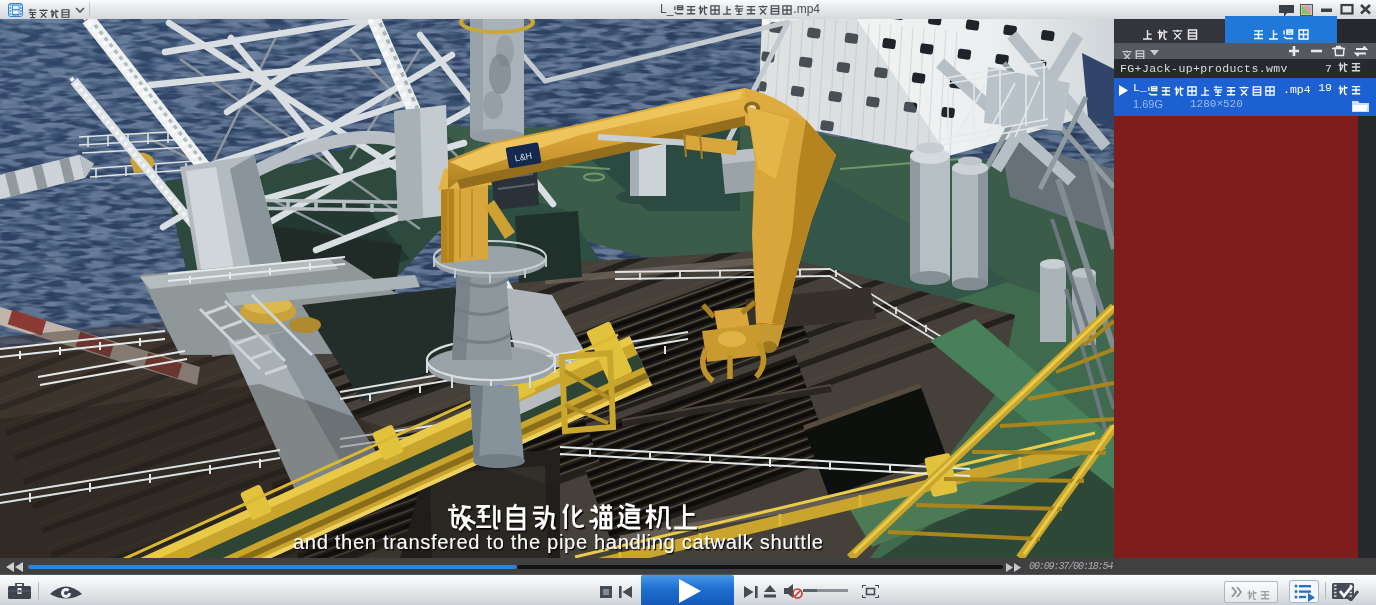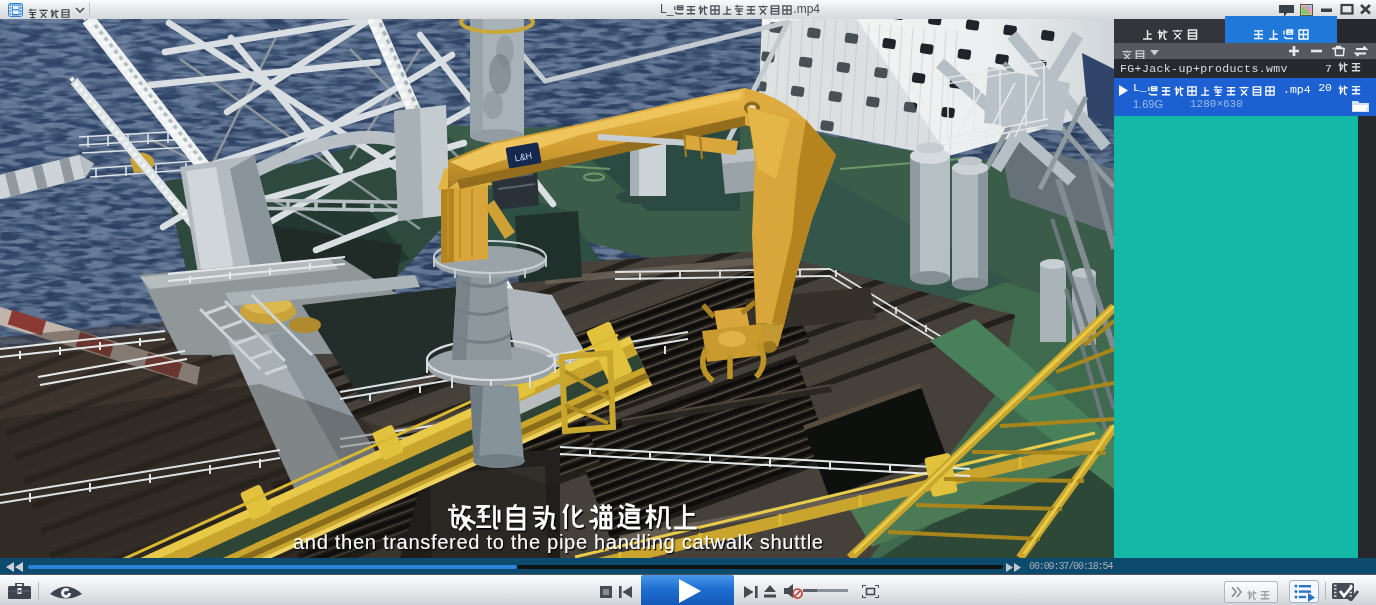--- a/index.html
+++ b/index.html
@@ -1,19 +1,19 @@
 <!DOCTYPE html>
 <html><head><meta charset="utf-8">
 <style>
 html,body{margin:0;padding:0;}
 body{width:1376px;height:605px;overflow:hidden;font-family:"Liberation Sans",sans-serif;background:#26282c;position:relative;}
 #titlebar{position:absolute;left:0;top:0;width:1376px;height:19px;background:linear-gradient(#fbfcfd,#e8eaec 40%,#d6d9dc);border-bottom:1px solid #a9adb2;}
 #scene{position:absolute;left:0;top:19px;width:1114px;height:539px;}
-#sidebar{position:absolute;left:1114px;top:19px;width:244px;height:539px;background:#14b8a6;}
-#pstrip{position:absolute;left:0;top:558px;width:1376px;height:16px;background:#0c4a6e;}
+#sidebar{position:absolute;left:1114px;top:19px;width:244px;height:539px;background:#7f1d1d;}
+#pstrip{position:absolute;left:0;top:558px;width:1376px;height:16px;background:#404040;font-style:italic;}
 #cbar{position:absolute;left:0;top:574px;width:1376px;height:31px;background:linear-gradient(#fcfdfe,#e9ebee 45%,#cdd1d5);border-top:1px solid #53575b;}
 .hz{display:inline-block;vertical-align:-2px;}
 </style></head>
 <body>
 <svg width="0" height="0" style="position:absolute">
 <defs>
 <g id="hz1" fill="none" stroke-width="1.7">
         <path d="M2.5,2.5h11v11h-11z M2.5,8h11 M8,2.5v11"></path>
       </g>
 <g id="hz2" fill="none" stroke-width="1.7">
@@ -616,28 +616,28 @@
         </svg><svg class="hz" width="12" height="12" viewBox="0 0 16 16" stroke="#fff" style="margin-left:1px">
           <use href="#hz2"></use>
         </svg><svg class="hz" width="12" height="12" viewBox="0 0 16 16" stroke="#fff" style="margin-left:1px">
           <use href="#hz5"></use>
         </svg><svg class="hz" width="12" height="12" viewBox="0 0 16 16" stroke="#fff" style="margin-left:1px">
           <use href="#hz3"></use>
         </svg><svg class="hz" width="12" height="12" viewBox="0 0 16 16" stroke="#fff" style="margin-left:1px">
           <use href="#hz1"></use>
         </svg></span>
 <span style="position:absolute;left:169px;top:5px;font-family:'Liberation Mono',monospace;font-size:11.5px">.mp4</span>
-<span style="position:absolute;right:44px;top:3px;font-family:'Liberation Mono',monospace;font-size:11.5px">20</span>
+<span style="position:absolute;right:44px;top:3px;font-family:'Liberation Mono',monospace;font-size:11.5px">19</span>
 <span style="position:absolute;right:14px;top:2px"><svg class="hz" width="12" height="12" viewBox="0 0 16 16" stroke="#fff">
           <use href="#hz4"></use>
         </svg><svg class="hz" width="12" height="12" viewBox="0 0 16 16" stroke="#fff" style="margin-left:1px">
           <use href="#hz2"></use>
         </svg></span>
 <span style="position:absolute;left:19px;top:20px;color:#9dbcf0;font-family:Liberation Sans, sans-serif;font-size:11px">1.69G</span>
-<span style="position:absolute;left:76px;top:20px;color:#9dbcf0;font-family:'Liberation Mono',monospace;font-size:11px">1280×630</span>
+<span style="position:absolute;left:76px;top:20px;color:#9dbcf0;font-family:'Liberation Mono',monospace;font-size:11px">1280×520</span>
 <svg width="17" height="13" viewBox="0 0 17 13" style="position:absolute;right:7px;top:21px">
         <path d="M0,2 h6 l1.5,2 h9.5 v9 h-17 z" fill="#cfe0f8"></path>
         <path d="M1,6 h15 l-2,6 h-13 z" fill="#ffffff"></path>
       </svg>
 </div>
 </div>
 <div id="pstrip">
 <svg width="20" height="10" viewBox="0 0 20 10" style="position:absolute;left:6px;top:4px">
       <path d="M8,0 L0,5 L8,10 z M17,0 L9,5 L17,10 z" fill="#cdd0d4"></path>
     </svg>

